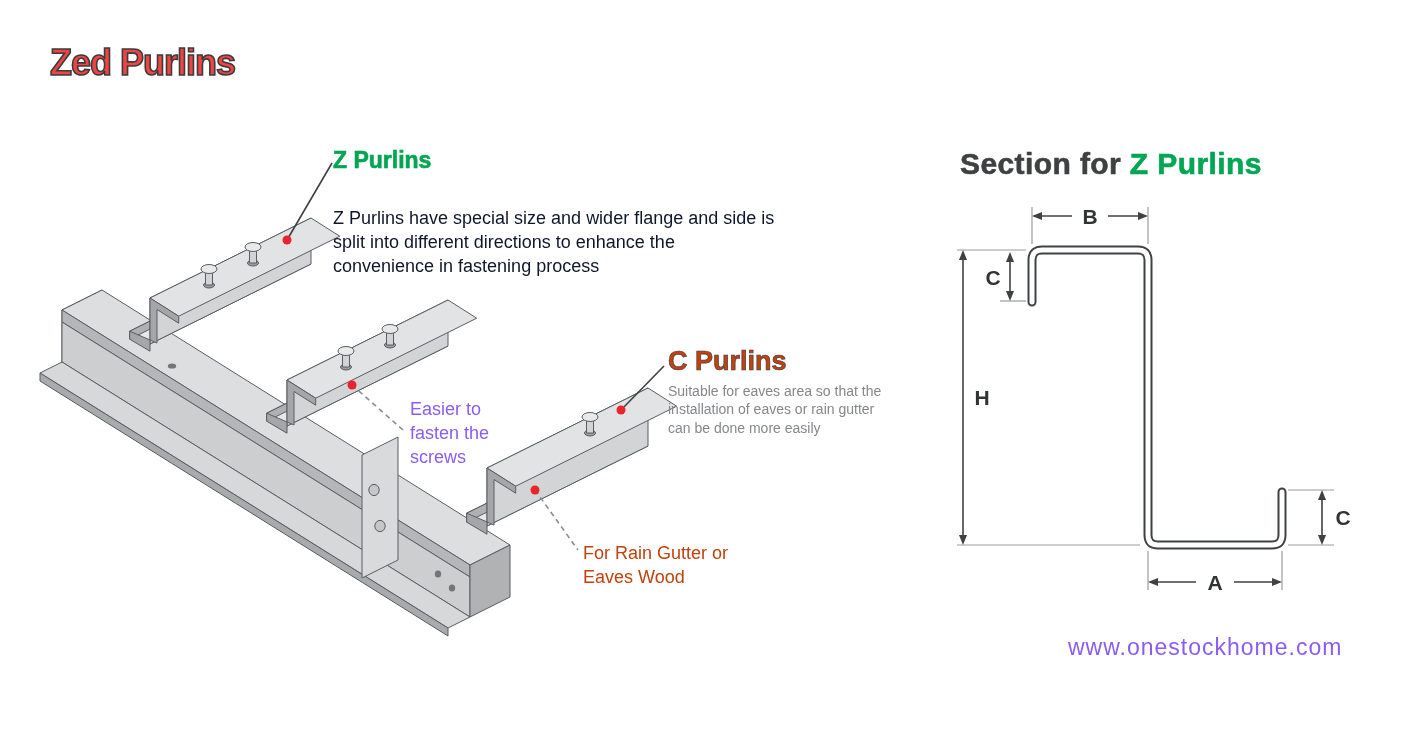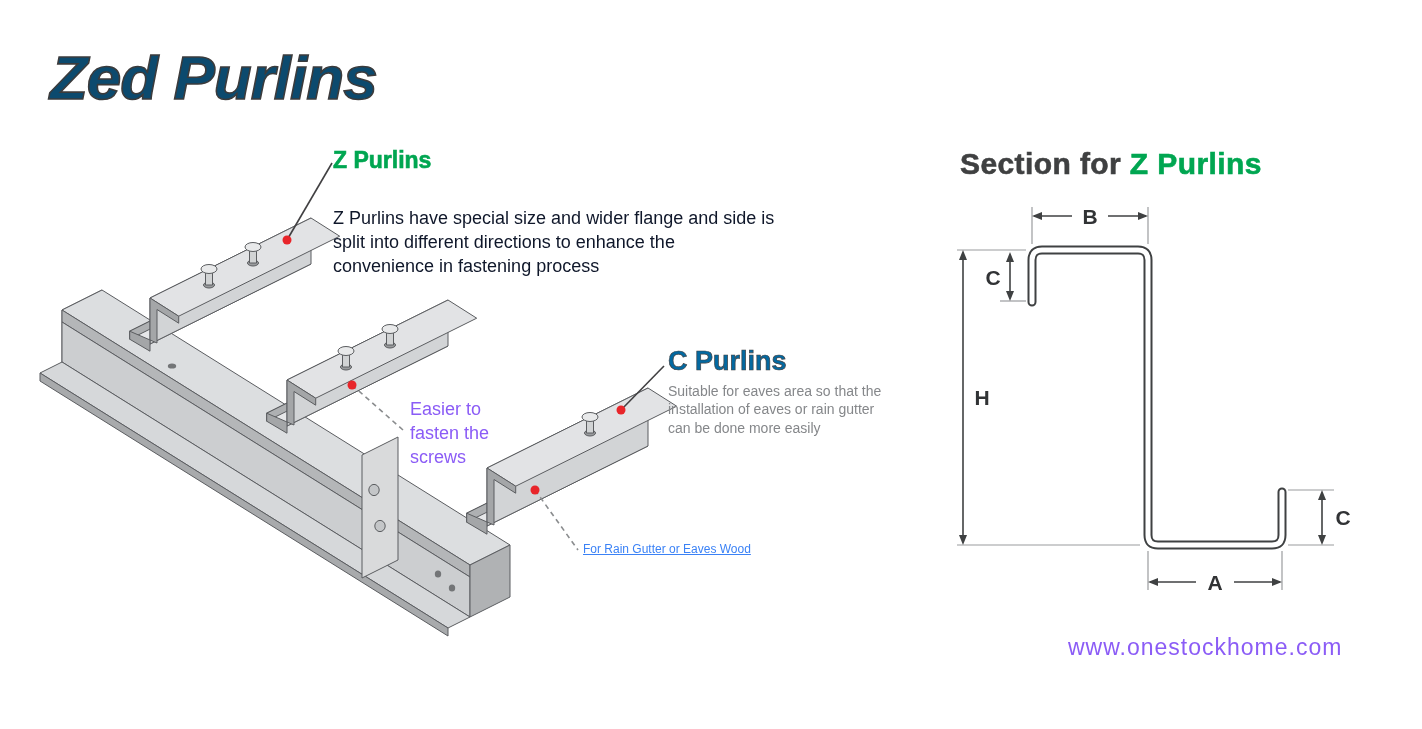--- a/index.html
+++ b/index.html
@@ -2,32 +2,32 @@
 <html><head>
 <meta charset="utf-8">
 <style>
   html,body{margin:0;padding:0;background:#ffffff;}
   #canvas{
     position:relative;width:1422px;height:729px;background:#ffffff;overflow:hidden;
     font-family:"Liberation Sans", sans-serif;
   }
   .abs{position:absolute;}
   #page-title{
-    left:50px;top:42px;font-size:62px;font-weight:800;color:#0c4a6e;
-    letter-spacing:-1px;font-style:italic;-webkit-text-stroke:1.6px #3b3b3c;
+    left:50px;top:42px;font-size:36px;font-weight:800;color:#ef4444;
+    letter-spacing:-1px;-webkit-text-stroke:1.6px #3b3b3c;
   }
   .green-label{
     font-size:23px;font-weight:700;color:#00A651;-webkit-text-stroke:0.6px #00A651;
   }
   #z-label{left:333px;top:147px;}
   #z-desc{left:333px;top:180px;width:445px;font-size:18px;line-height:1.32;color:#0f172a;margin-top:27px;}
-  #c-label{left:668px;top:346px;font-size:27px;font-weight:700;color:#0369a1;text-align:right;-webkit-text-stroke:0.7px #414042;}
+  #c-label{left:668px;top:346px;font-size:27px;font-weight:700;color:#c2410c;text-align:right;-webkit-text-stroke:0.7px #414042;}
   #c-desc{left:668px;top:382px;width:225px;font-size:14px;line-height:1.32;color:#85878a;}
   #screw-note{left:410px;top:398px;width:100px;font-size:18px;line-height:1.32;color:#8b5cf6;}
-  #gutter-note{left:583px;top:542px;width:200px;font-size:12px;line-height:1.32;color:#3b82f6;text-decoration:underline;}
+  #gutter-note{left:583px;top:542px;width:200px;font-size:18px;line-height:1.32;color:#c2410c;}
   #section-heading{left:960px;top:147px;font-size:30px;font-weight:700;color:#3f4041;
     letter-spacing:0.4px;-webkit-text-stroke:0.6px #3f4041;}
   #section-heading .hl{color:#00A651;-webkit-text-stroke:0.6px #00A651;}
   #website{left:1068px;top:634px;font-size:23px;color:#8b5cf6;letter-spacing:1px;}
   svg{position:absolute;left:0;top:0;}
   svg text.dim{font-family:"Liberation Sans",sans-serif;font-size:21px;font-weight:bold;fill:#313335;}
 </style>
 </head>
 <body>
 

